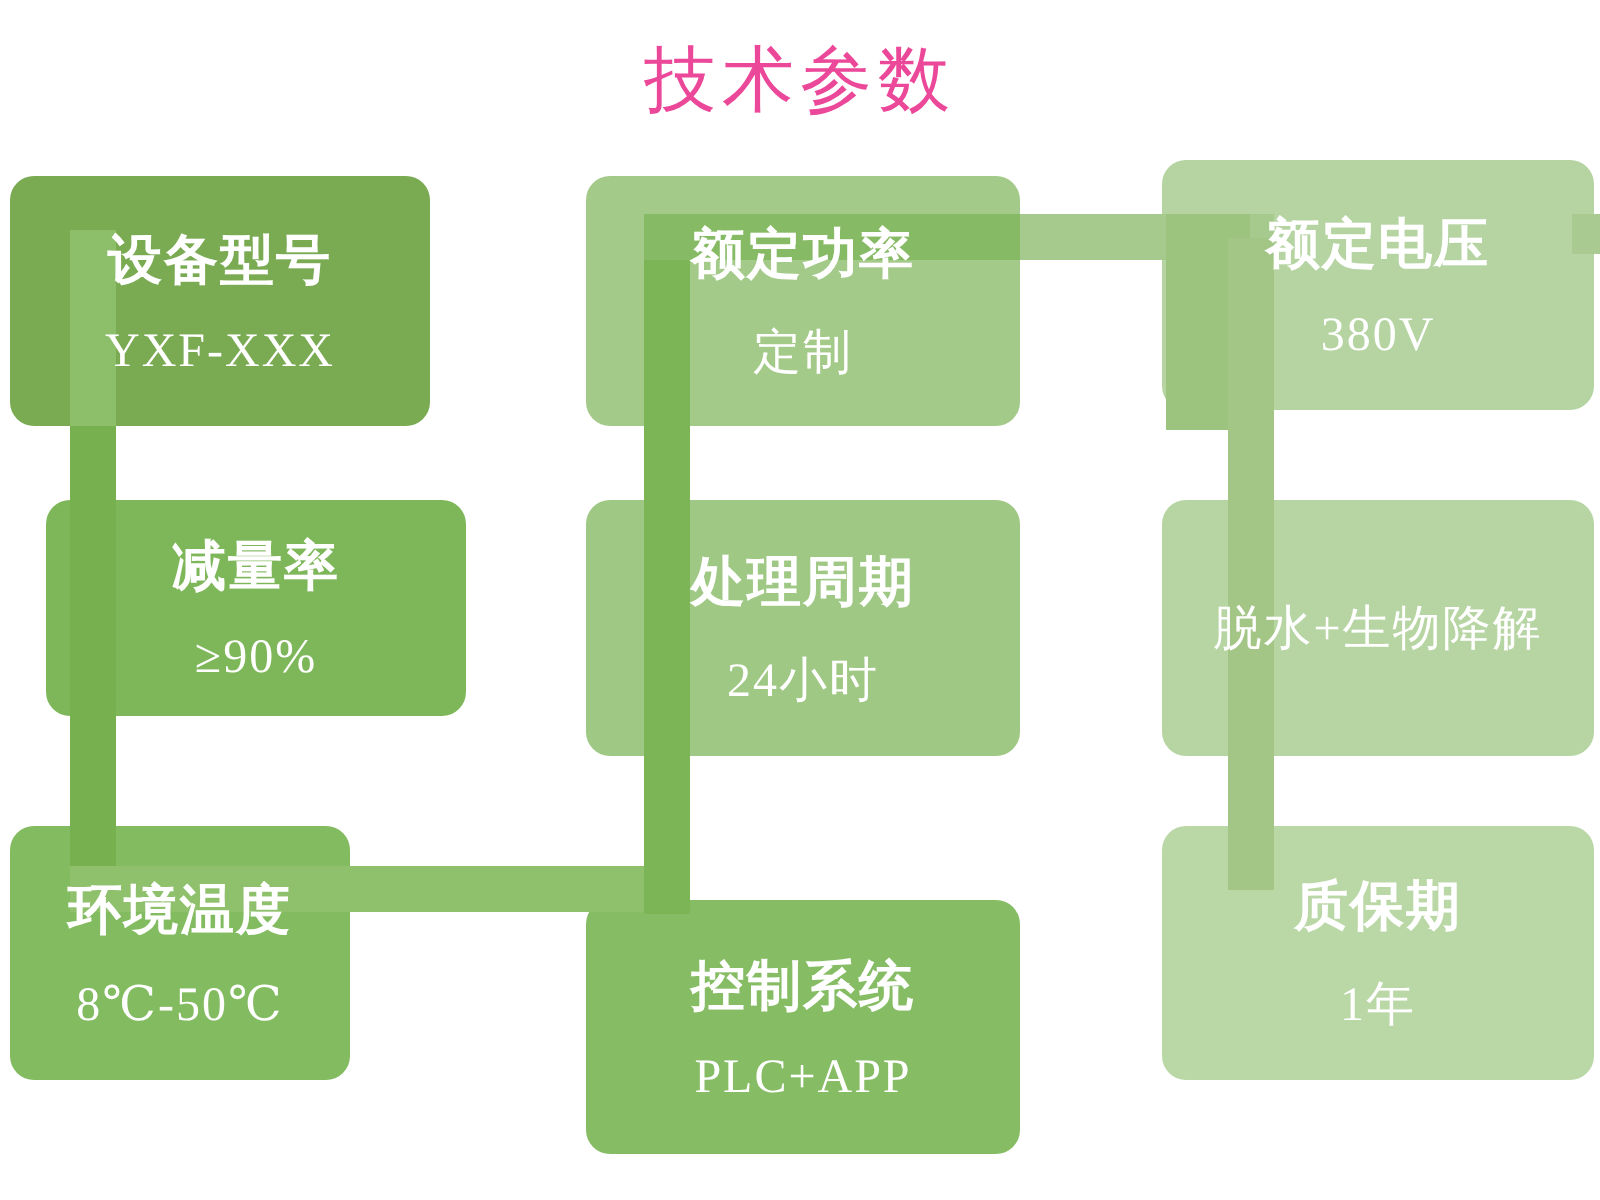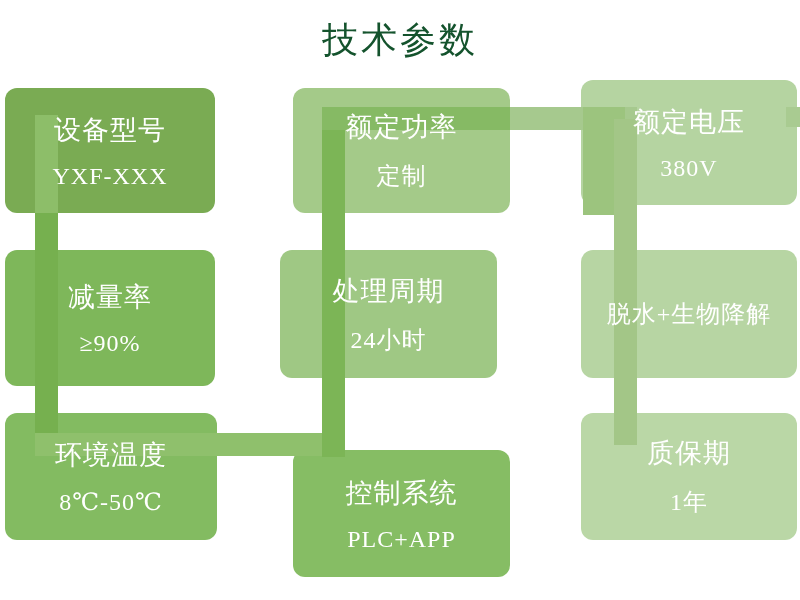--- a/index.html
+++ b/index.html
@@ -1,34 +1,34 @@
 <!DOCTYPE html>
 <html><head>
 <meta charset="utf-8">
 <style>
   html,body{margin:0;padding:0;}
   body{font-family:"Liberation Serif","DejaVu Serif",serif;}
   .slide{position:relative;width:800px;height:600px;background:#ffffff;overflow:hidden;}
 
   .title{position:absolute;top:16px;left:0;width:100%;text-align:center;
-         font-size:36px;color:#14532d;letter-spacing:3px;font-weight:500;}
+         font-size:36px;color:#ec4899;letter-spacing:3px;font-weight:500;}
 
   
   .box{position:absolute;border-radius:12px;display:flex;flex-direction:column;
        justify-content:center;align-items:center;gap:15px;color:#ffffff;}
-  .box .lbl{position:relative;z-index:2;font-size:27px;letter-spacing:1px;}
+  .box .lbl{position:relative;z-index:2;font-size:27px;letter-spacing:1px;font-weight:bold;}
   .box .val{position:relative;z-index:2;font-size:24px;letter-spacing:1px;}
 
   .b1{left:5px;  top:88px; width:210px;height:125px;background:#7aab53;}
   .b2{left:293px;top:88px; width:217px;height:125px;background:#a4ca89;}
   .b3{left:581px;top:80px; width:216px;height:125px;background:#b5d4a1;}
-  .b4{left:5px;  top:250px;width:210px;height:136px;background:#7eb75a;}
-  .b5{left:280px;top:250px;width:217px;height:128px;background:#9fc884;}
+  .b4{left:23px;  top:250px;width:210px;height:108px;background:#7eb75a;}
+  .b5{left:293px;top:250px;width:217px;height:128px;background:#9fc884;}
   .b6{left:581px;top:250px;width:216px;height:128px;background:#b7d5a3;}
-  .b7{left:5px;  top:413px;width:212px;height:127px;background:#83bb61;}
+  .b7{left:5px;  top:413px;width:170px;height:127px;background:#83bb61;}
   .b8{left:293px;top:413px;width:217px;height:127px;background:#86bd64;margin-top:37px;}
   .b9{left:581px;top:413px;width:216px;height:127px;background:#bad7a6;}
 
   
   .seg{position:absolute;z-index:1;}
   .v1a{left:35px; top:115px;width:23px; height:98px; background:#8dbe69;}
   .v1b{left:35px; top:213px;width:23px; height:220px;background:#76b04f;}
   .h1 {left:35px; top:433px;width:310px;height:23px; background:#8fc06c;}
   .v2 {left:322px;top:130px;width:23px; height:327px;background:#7cb556;}
   .h2a{left:322px;top:107px;width:188px;height:23px; background:#86ba64;}

